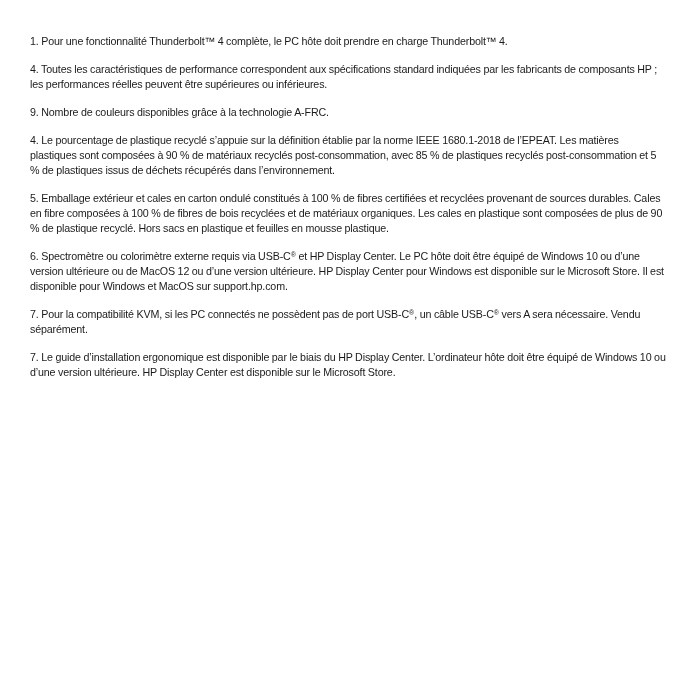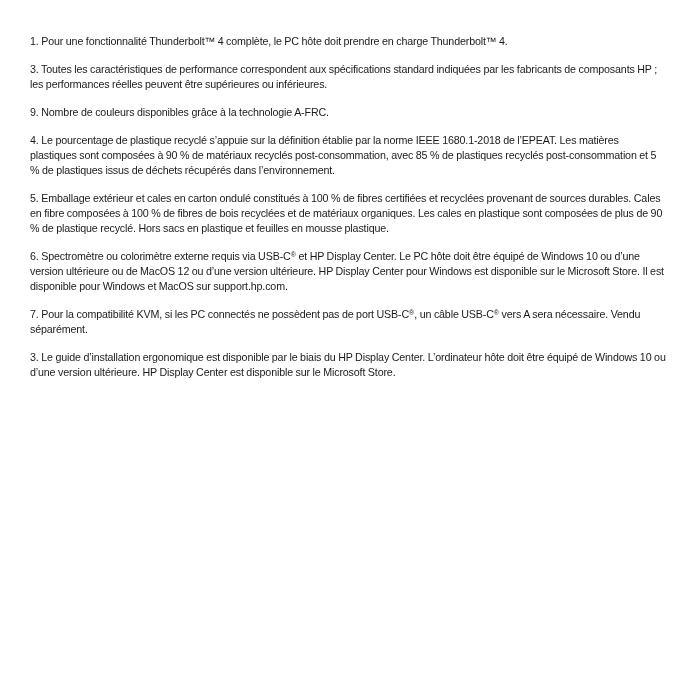--- a/index.html
+++ b/index.html
@@ -34,20 +34,20 @@
     line-height: 0;
     vertical-align: 3px;
     letter-spacing: 0;
   }
 </style>
 </head>
 <body>
 
 <div class="notes-container">
   <p class="note">1. Pour une fonctionnalité Thunderbolt™ 4 complète, le PC hôte doit prendre en charge Thunderbolt™ 4.</p>
-  <p class="note">3. Toutes les caractéristiques de performance correspondent aux spécifications standard indiquées par les fabricants de composants HP ; les performances réelles peuvent être supérieures ou inférieures.</p>
+  <p class="note">4. Toutes les caractéristiques de performance correspondent aux spécifications standard indiquées par les fabricants de composants HP ; les performances réelles peuvent être supérieures ou inférieures.</p>
   <p class="note">9. Nombre de couleurs disponibles grâce à la technologie A-FRC.</p>
   <p class="note">4. Le pourcentage de plastique recyclé s’appuie sur la définition établie par la norme IEEE 1680.1-2018 de l’EPEAT. Les matières plastiques sont composées à 90 % de matériaux recyclés post-consommation, avec 85 % de plastiques recyclés post-consommation et 5 % de plastiques issus de déchets récupérés dans l’environnement.</p>
   <p class="note">5. Emballage extérieur et cales en carton ondulé constitués à 100 % de fibres certifiées et recyclées provenant de sources durables. Cales en fibre composées à 100 % de fibres de bois recyclées et de matériaux organiques. Les cales en plastique sont composées de plus de 90 % de plastique recyclé. Hors sacs en plastique et feuilles en mousse plastique.</p>
   <p class="note">6. Spectromètre ou colorimètre externe requis via USB-C<sup>®</sup> et HP Display Center. Le PC hôte doit être équipé de Windows 10 ou d’une version ultérieure ou de MacOS 12 ou d’une version ultérieure. HP Display Center pour Windows est disponible sur le Microsoft Store. Il est disponible pour Windows et MacOS sur support.hp.com.</p>
   <p class="note">7. Pour la compatibilité KVM, si les PC connectés ne possèdent pas de port USB-C<sup>®</sup>, un câble USB-C<sup>®</sup> vers A sera nécessaire. Vendu séparément.</p>
-  <p class="note">3. Le guide d’installation ergonomique est disponible par le biais du HP Display Center. L’ordinateur hôte doit être équipé de Windows 10 ou d’une version ultérieure. HP Display Center est disponible sur le Microsoft Store.</p>
+  <p class="note">7. Le guide d’installation ergonomique est disponible par le biais du HP Display Center. L’ordinateur hôte doit être équipé de Windows 10 ou d’une version ultérieure. HP Display Center est disponible sur le Microsoft Store.</p>
 </div>
 
 </body></html>

